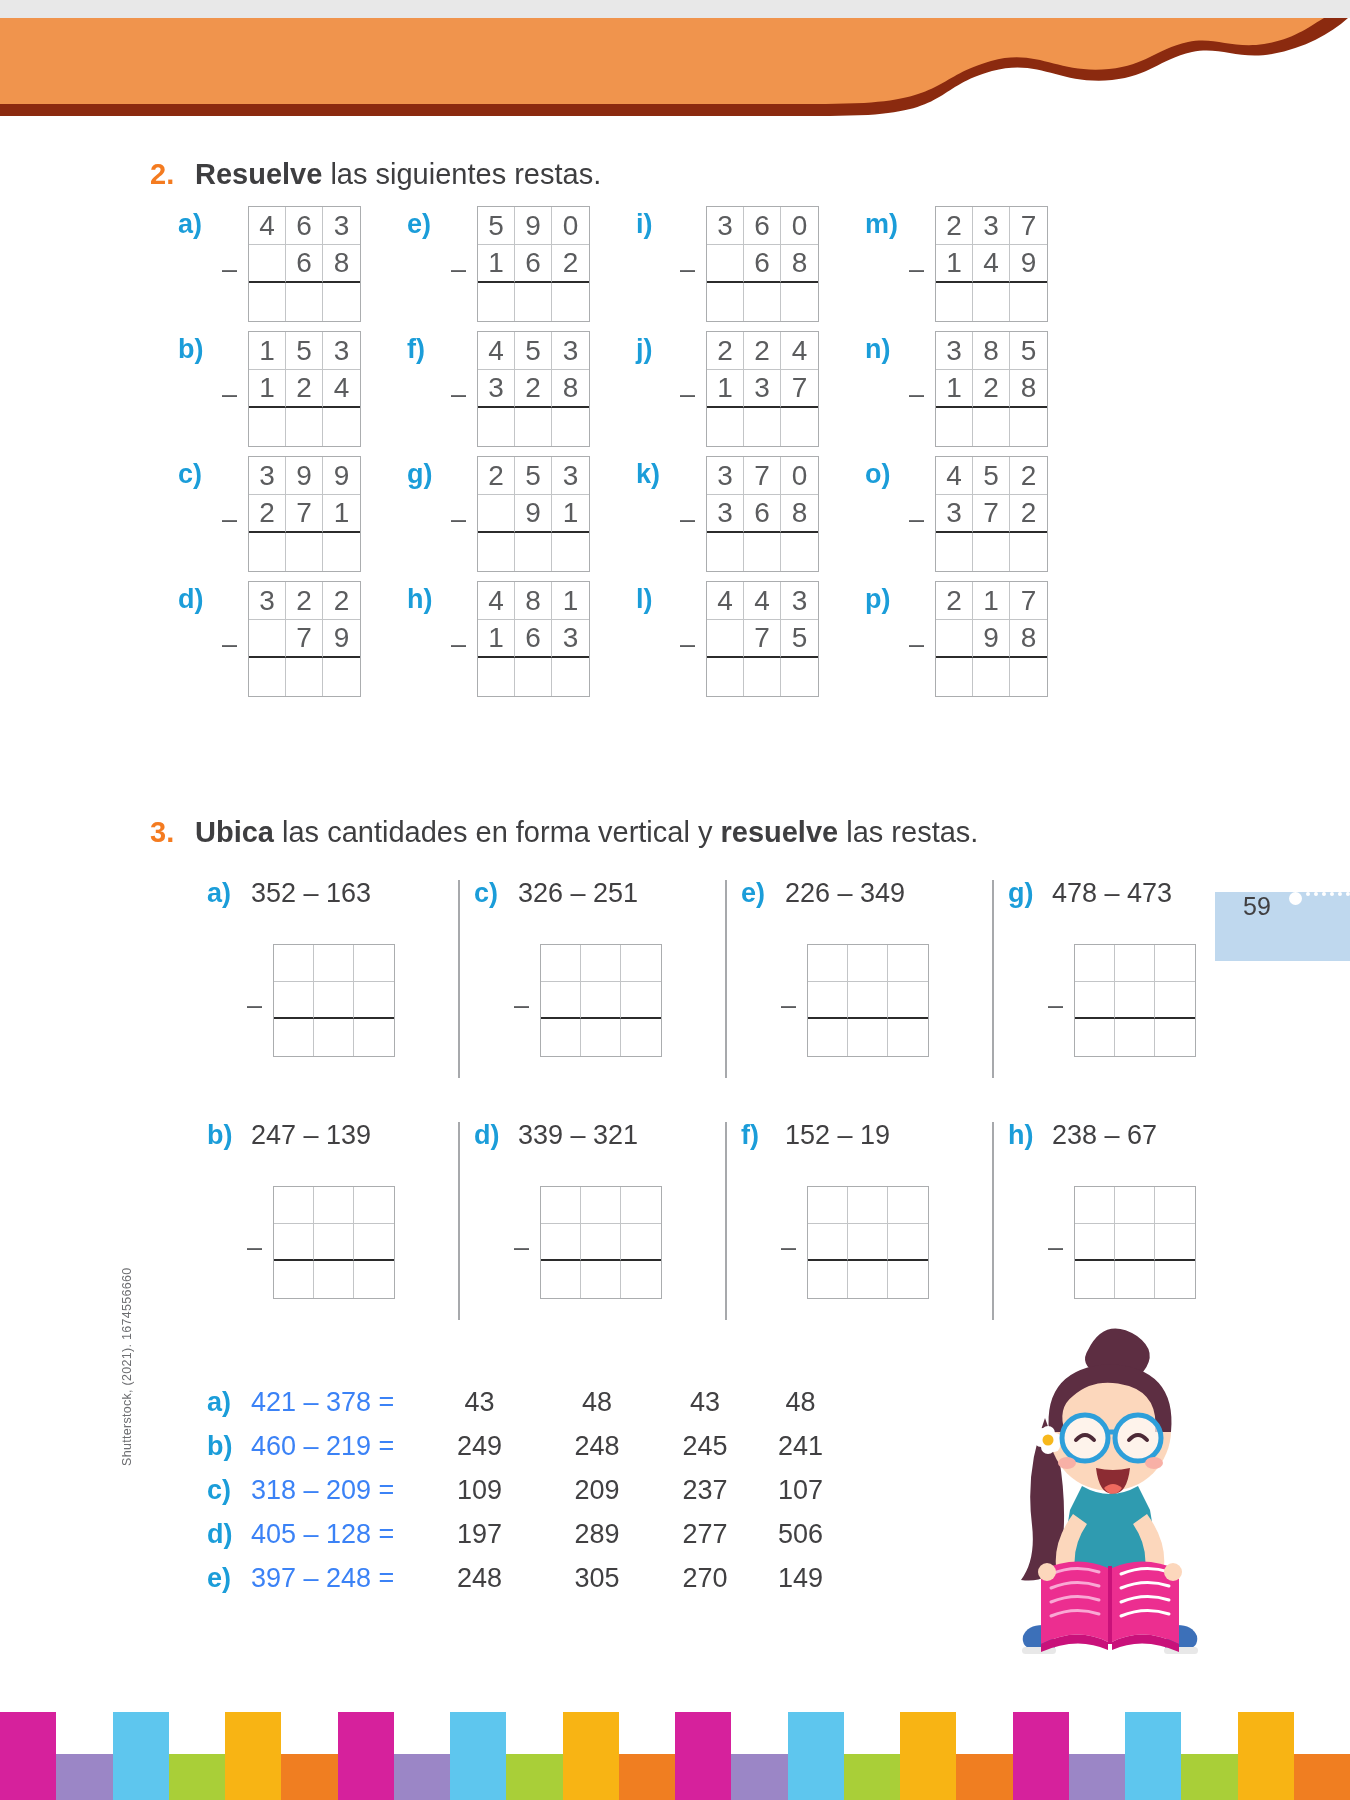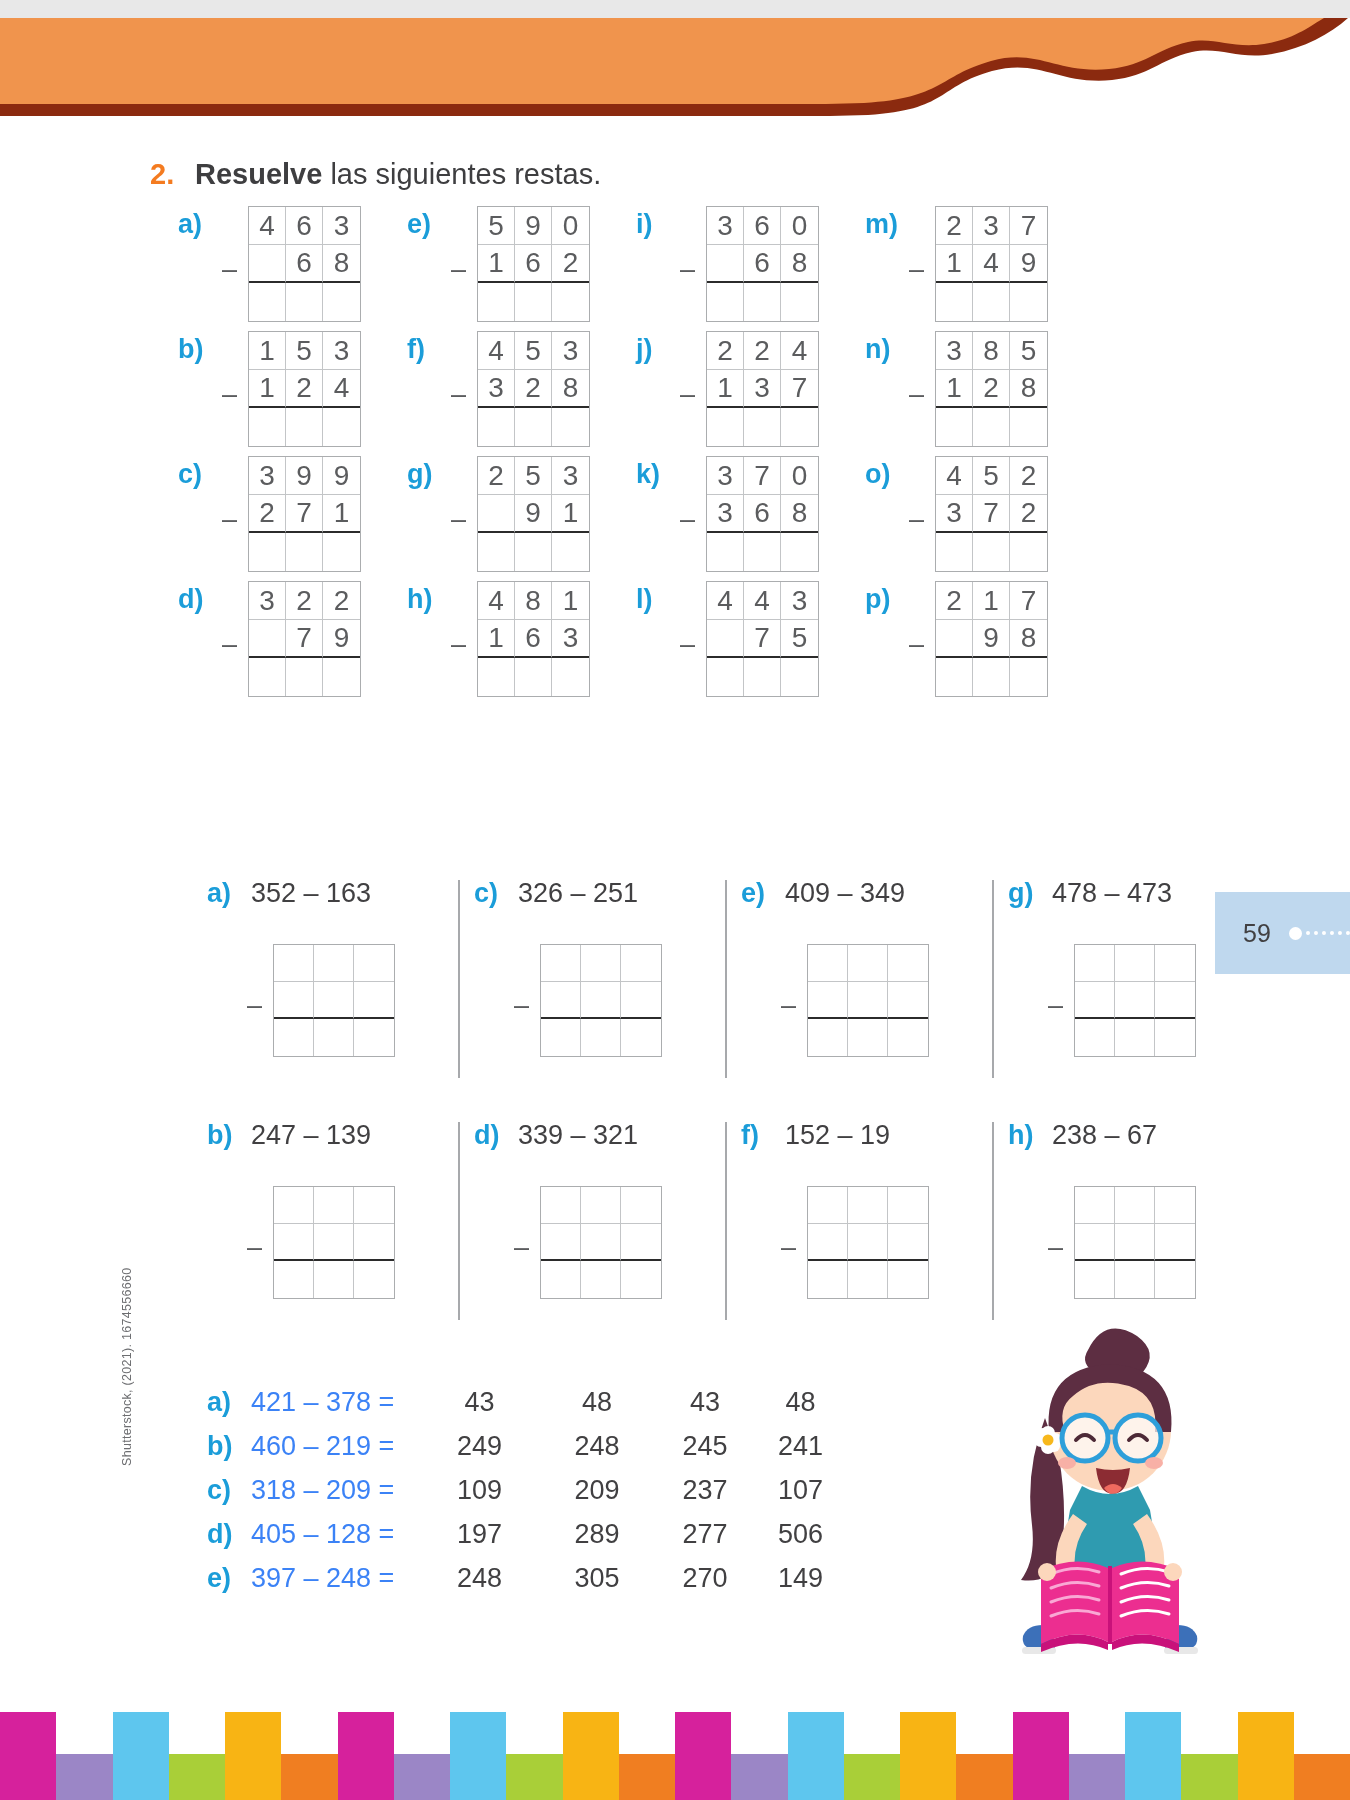--- a/index.html
+++ b/index.html
@@ -38,22 +38,22 @@
                 grid-template-columns:repeat(4,267px);grid-auto-rows:242px}
   .e3prob{position:relative}
   .e3prob.divided::before{content:"";position:absolute;left:-16px;top:4px;width:1.5px;height:198px;background:#a7a9ac}
   .e3head{display:flex;font-size:27px;line-height:34px}
   .e3head .plabel{padding-top:0}
   .e3expr{color:#414042}
   .e3gridwrap{position:relative;margin-left:66px;margin-top:34px;display:inline-block}
   .e3gridwrap .minus{top:46px}
 
   
-  .badge{position:absolute;left:1215px;top:874px;width:135px;height:82px;background:#bfd8ee;
-         display:flex;align-items:center}
+  .badge{position:absolute;left:1215px;top:874px;width:135px;height:69px;background:#bfd8ee;
+         display:flex;}
   .badge .bnum{margin-left:28px;font-size:25px;color:#414042}
   .badge .bdot{width:13px;height:13px;border-radius:50%;background:#fff;margin-left:18px}
   .badge .bline{flex:1;height:0;border-top:4px dotted #fff;margin-left:4px}
 
   
   .ex4-rows{position:absolute;left:207px;top:1362px}
   .e4row{display:flex;align-items:center;height:44px;font-size:27px}
   .e4row .plabel{padding-top:0;width:44px}
   .e4expr{width:171px;color:#3b82f6}
   .opt{display:inline-block;text-align:center;color:#414042}
@@ -374,20 +374,23 @@
         <div class="cell">9</div>
         <div class="cell">8</div>
         <div class="cell"></div>
         <div class="cell"></div>
         <div class="cell"></div>
       </div>
     </div>
   </div>
 </div>
 
+  <div class="ex-head" style="top:798px">
+    <span class="num">3.</span><span class="b">Ubica</span><span> las cantidades en forma vertical y </span><span class="b">resuelve</span><span> las restas.</span>
+  </div>
 
   <div class="ex3-problems">
   <div class="e3prob">
     <div class="e3head">
       <div class="plabel">a)</div>
       <div class="e3expr">352 – 163</div>
     </div>
     <div class="e3gridwrap">
       <span class="minus">–</span>
       <div class="sgrid g-big">
@@ -421,21 +424,21 @@
         <div class="cell"></div>
         <div class="cell"></div>
         <div class="cell"></div>
       </div>
     </div>
   </div>
 
   <div class="e3prob divided">
     <div class="e3head">
       <div class="plabel">e)</div>
-      <div class="e3expr">409 – 349</div>
+      <div class="e3expr">226 – 349</div>
     </div>
     <div class="e3gridwrap">
       <span class="minus">–</span>
       <div class="sgrid g-big">
         <div class="cell"></div>
         <div class="cell"></div>
         <div class="cell"></div>
         <div class="cell"></div>
         <div class="cell"></div>
         <div class="cell"></div>

